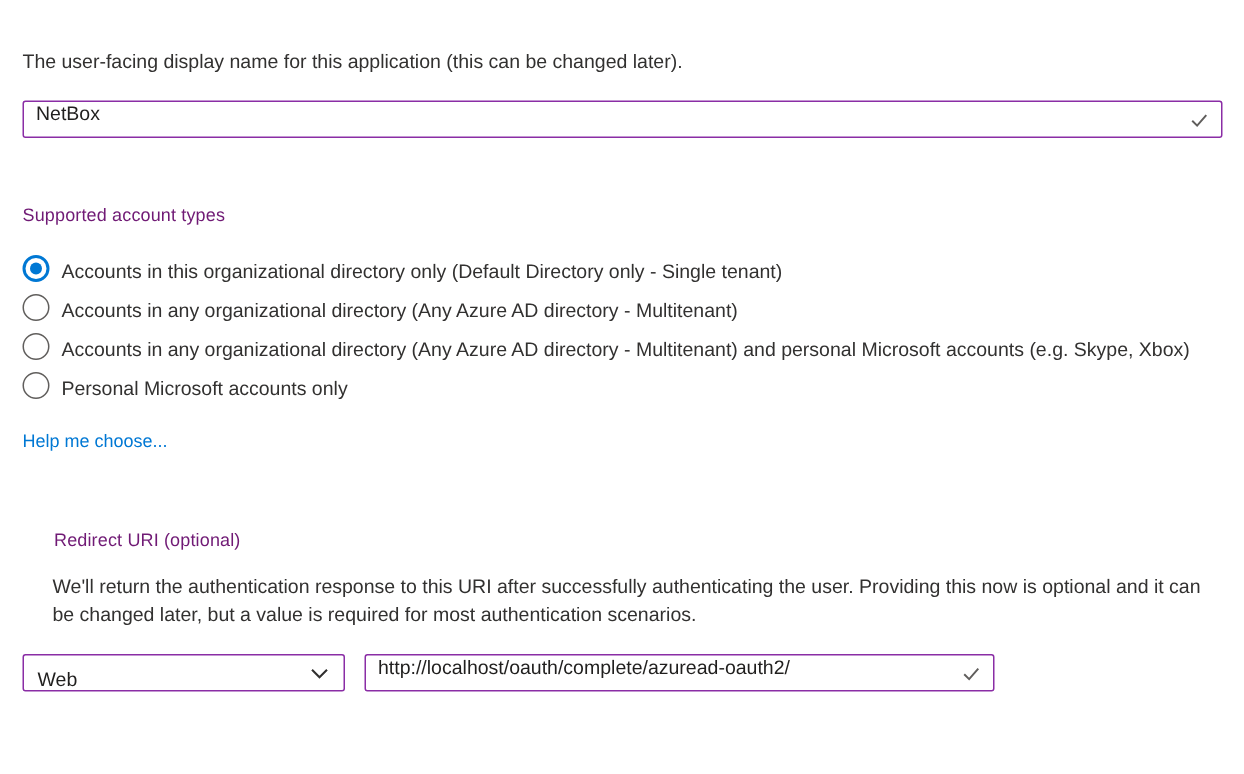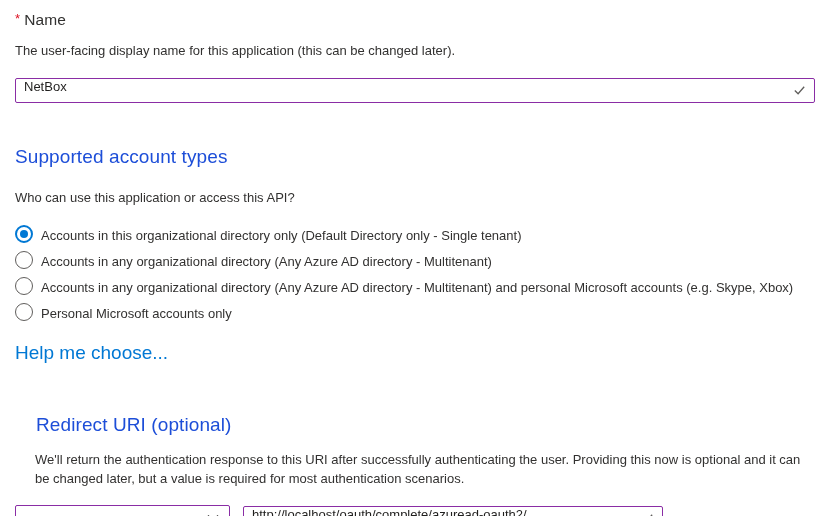--- a/index.html
+++ b/index.html
@@ -16,21 +16,21 @@
     font-size: 15.5px;
     font-weight: 400;
     color: #323130;
     letter-spacing: 0.1px;
   }
   .required-marker { color: #dd1122; margin-right: 4px; font-size: 13px; vertical-align: 2px; }
 
   .desc {
     font-size: 13px;
     color: #323130;
-    margin-top: 12px;
+    margin-top: 20px;
     line-height: 19px;
     max-width: 800px;
   }
 
   .input-wrap {
     position: relative;
     margin-top: 17px;
     height: 25px;
     width: 100%;
   }
@@ -47,23 +47,23 @@
     background: #ffffff;
   }
   .input-check {
     position: absolute;
     right: 8px; top: 50%;
     transform: translateY(-50%);
     display: flex; align-items: center;
   }
 
   .section-title {
-    font-size: 19px;
+    font-size: 12px;
     font-weight: 400;
-    color: #1d4ed8;
+    color: #701a75;
     letter-spacing: 0.1px;
   }
   .section-account { margin-top: 44px; }
   .question { font-size: 13px; margin-top: 22px; color: #323130; }
 
   .radio-group { margin-top: 12px; }
   .radio-row {
     display: flex;
     align-items: flex-end;
     height: 26px;
@@ -85,21 +85,21 @@
     width: 8px; height: 8px;
     margin: -4px 0 0 -4px;
     border-radius: 50%;
     background: #0078d4;
   }
   .radio-label { font-size: 13px; margin-left: 8px; color: #323130; }
 
   .help-link {
     display: inline-block;
     margin-top: 21px;
-    font-size: 19px;
+    font-size: 12px;
     color: #0078d4;
     text-decoration: none;
     cursor: pointer;
   }
 
   .section-redirect { margin-top: 50px; margin-left: 21px; }
   .redirect-desc { margin-top: 14px; margin-left: 20px; }
 
   .uri-row {
     margin-top: 17px;
@@ -141,36 +141,32 @@
     outline: none;
     background: #ffffff;
   }
 </style>
 </head>
 <body>
 
 <div class="page">
 
   
-  <div class="field-label">
-    <span class="required-marker">*</span><span>Name</span>
-  </div>
   <p class="desc">The user-facing display name for this application (this can be changed later).</p>
   <div class="input-wrap">
     <input type="text" value="NetBox" style="">
     <span class="input-check">
       <svg width="15" height="15" viewBox="0 0 16 16">
           <path d="M3 8.5 L6.5 12 L13 4.5" fill="none" stroke="#605e5c" stroke-width="1.4"></path>
         </svg>
     </span>
   </div>
 
   
   <div class="section-title section-account">Supported account types</div>
-  <div class="question">Who can use this application or access this API?</div>
 
   <div class="radio-group">
     <div class="radio-row selected">
       <span class="radio-circle"></span>
       <span class="radio-label">Accounts in this organizational directory only (Default Directory only - Single tenant)</span>
     </div>
     <div class="radio-row">
       <span class="radio-circle"></span>
       <span class="radio-label">Accounts in any organizational directory (Any Azure AD directory - Multitenant)</span>
     </div>

